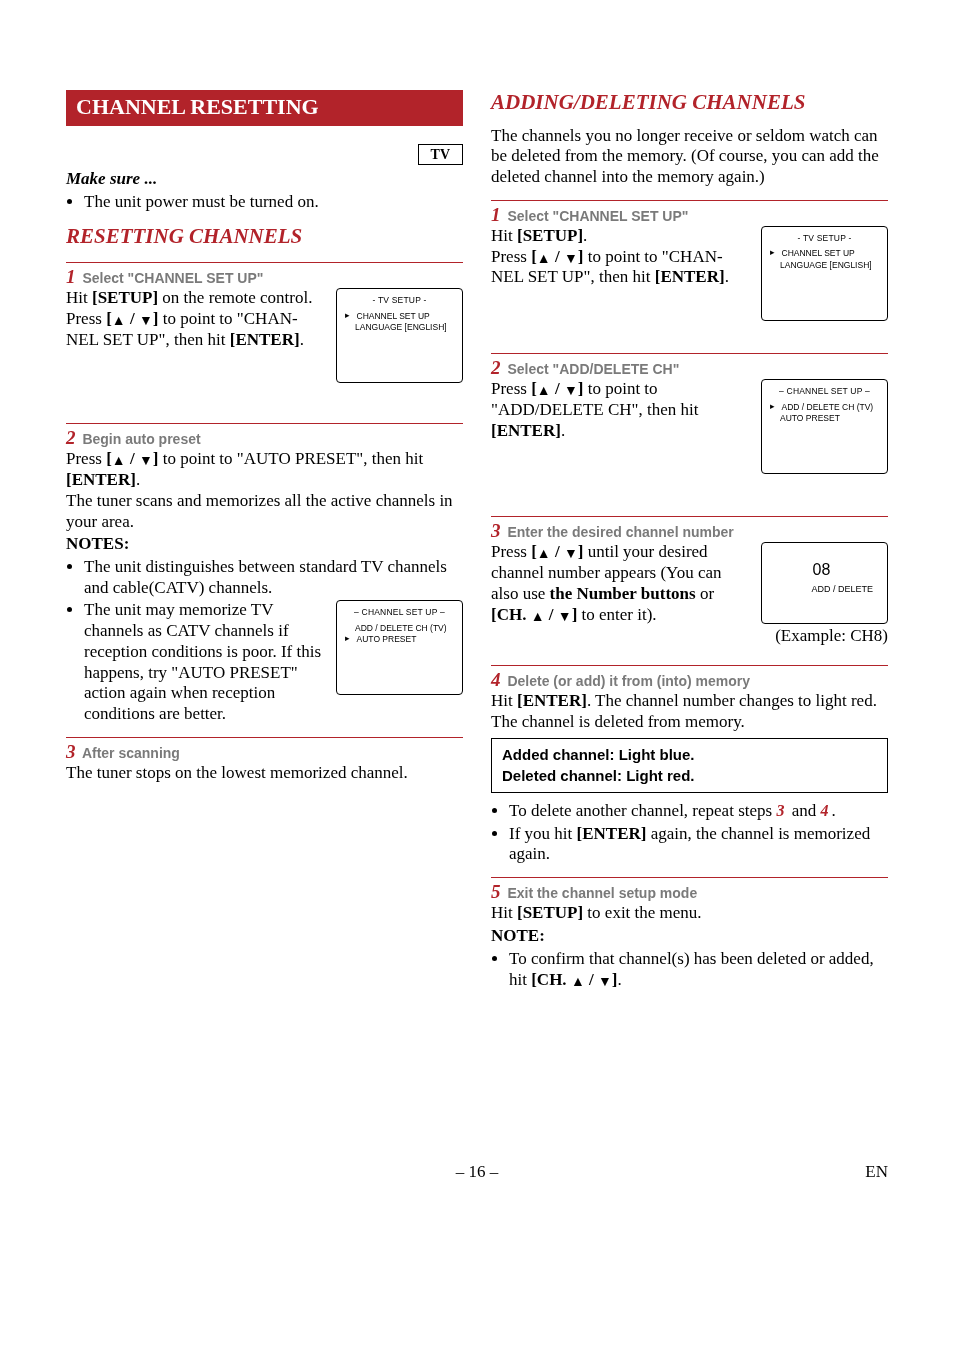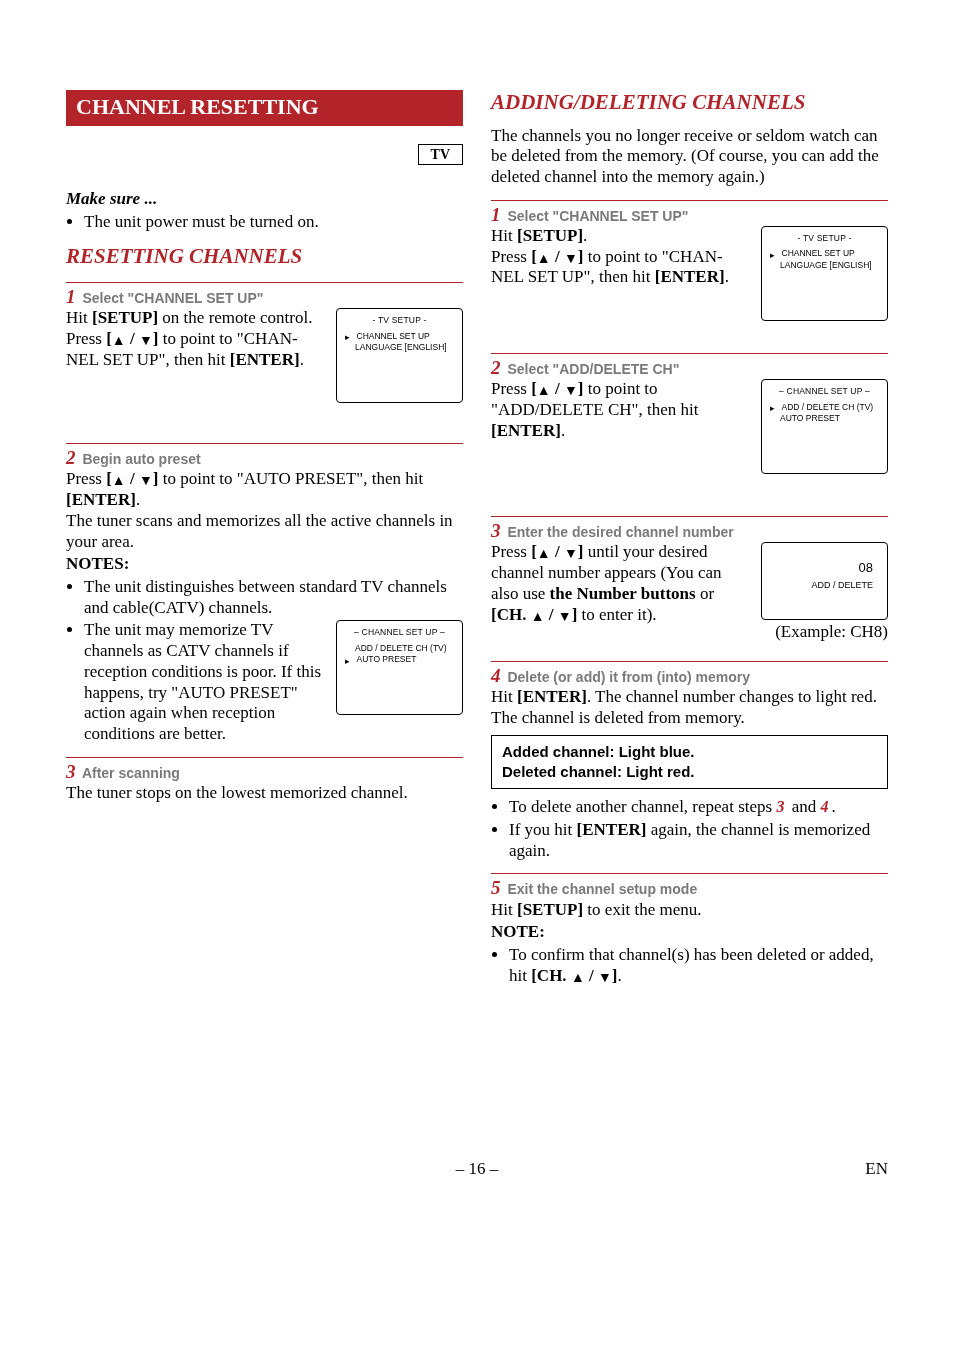--- a/index.html
+++ b/index.html
@@ -38,21 +38,21 @@
     }
     .tv-badge {
       border: 1.4px solid #000;
       font-weight: bold;
       font-size: 14px;
       padding: 1px 12px;
       margin-left: auto;
       margin-top: 12px;
     }
     .title-row { display:flex; flex-direction:column; align-items:flex-end; }
-    .make-sure { font-style: italic; font-weight: bold; margin-top: 24px; }
+    .make-sure { font-style: italic; font-weight: bold; margin-top: 4px; }
     ul.bullets { margin: 2px 0 12px 0; padding-left: 18px; }
     ul.bullets li { margin-bottom: 2px; }
     .sect-head {
       color: var(--red);
       font-style: italic;
       font-weight: bold;
       font-size: 21px;
       margin: 10px 0 10px 0;
     }
     .step-rule-top {
@@ -83,24 +83,24 @@
       padding: 6px 8px 28px 8px;
       width: 127px;
       min-height: 95px;
     }
     .osd .osd-title {
       text-align: center;
       font-size: 8.5px;
       margin-bottom: 4px;
       letter-spacing: 0.2px;
     }
-    .osd .row { display: flex; align-items: flex-end; gap: 4px; }
+    .osd .row { display: flex; align-items: flex-start; gap: 4px; }
     .osd .ptr::before { content: "▸"; font-size: 9px; line-height: 1; margin-right: 3px;}
     .osd .indent { margin-left: 10px; }
-    .osd-big-num { text-align: right; font-size: 13px; margin: 6px 6px 2px 0;}
+    .osd-big-num { text-align: center; font-size: 16px; margin: 6px 6px 2px 0;}
     .osd-big-lbl { text-align: right; font-size: 9px; margin-right: 6px; white-space: nowrap;}
     .step-body { }
     .flexline { display: flex; align-items: flex-start; gap: 8px; }
     .flexline .text { flex: 1; }
     .tri { font-size: 14px; line-height: 1; display:inline-block; vertical-align: -1px;}
     .notes-h { font-weight: bold; margin-top: 2px; }
     .info-box {
       border: 1px solid #000;
       padding: 6px 10px;
       margin: 6px 0 8px 0;

